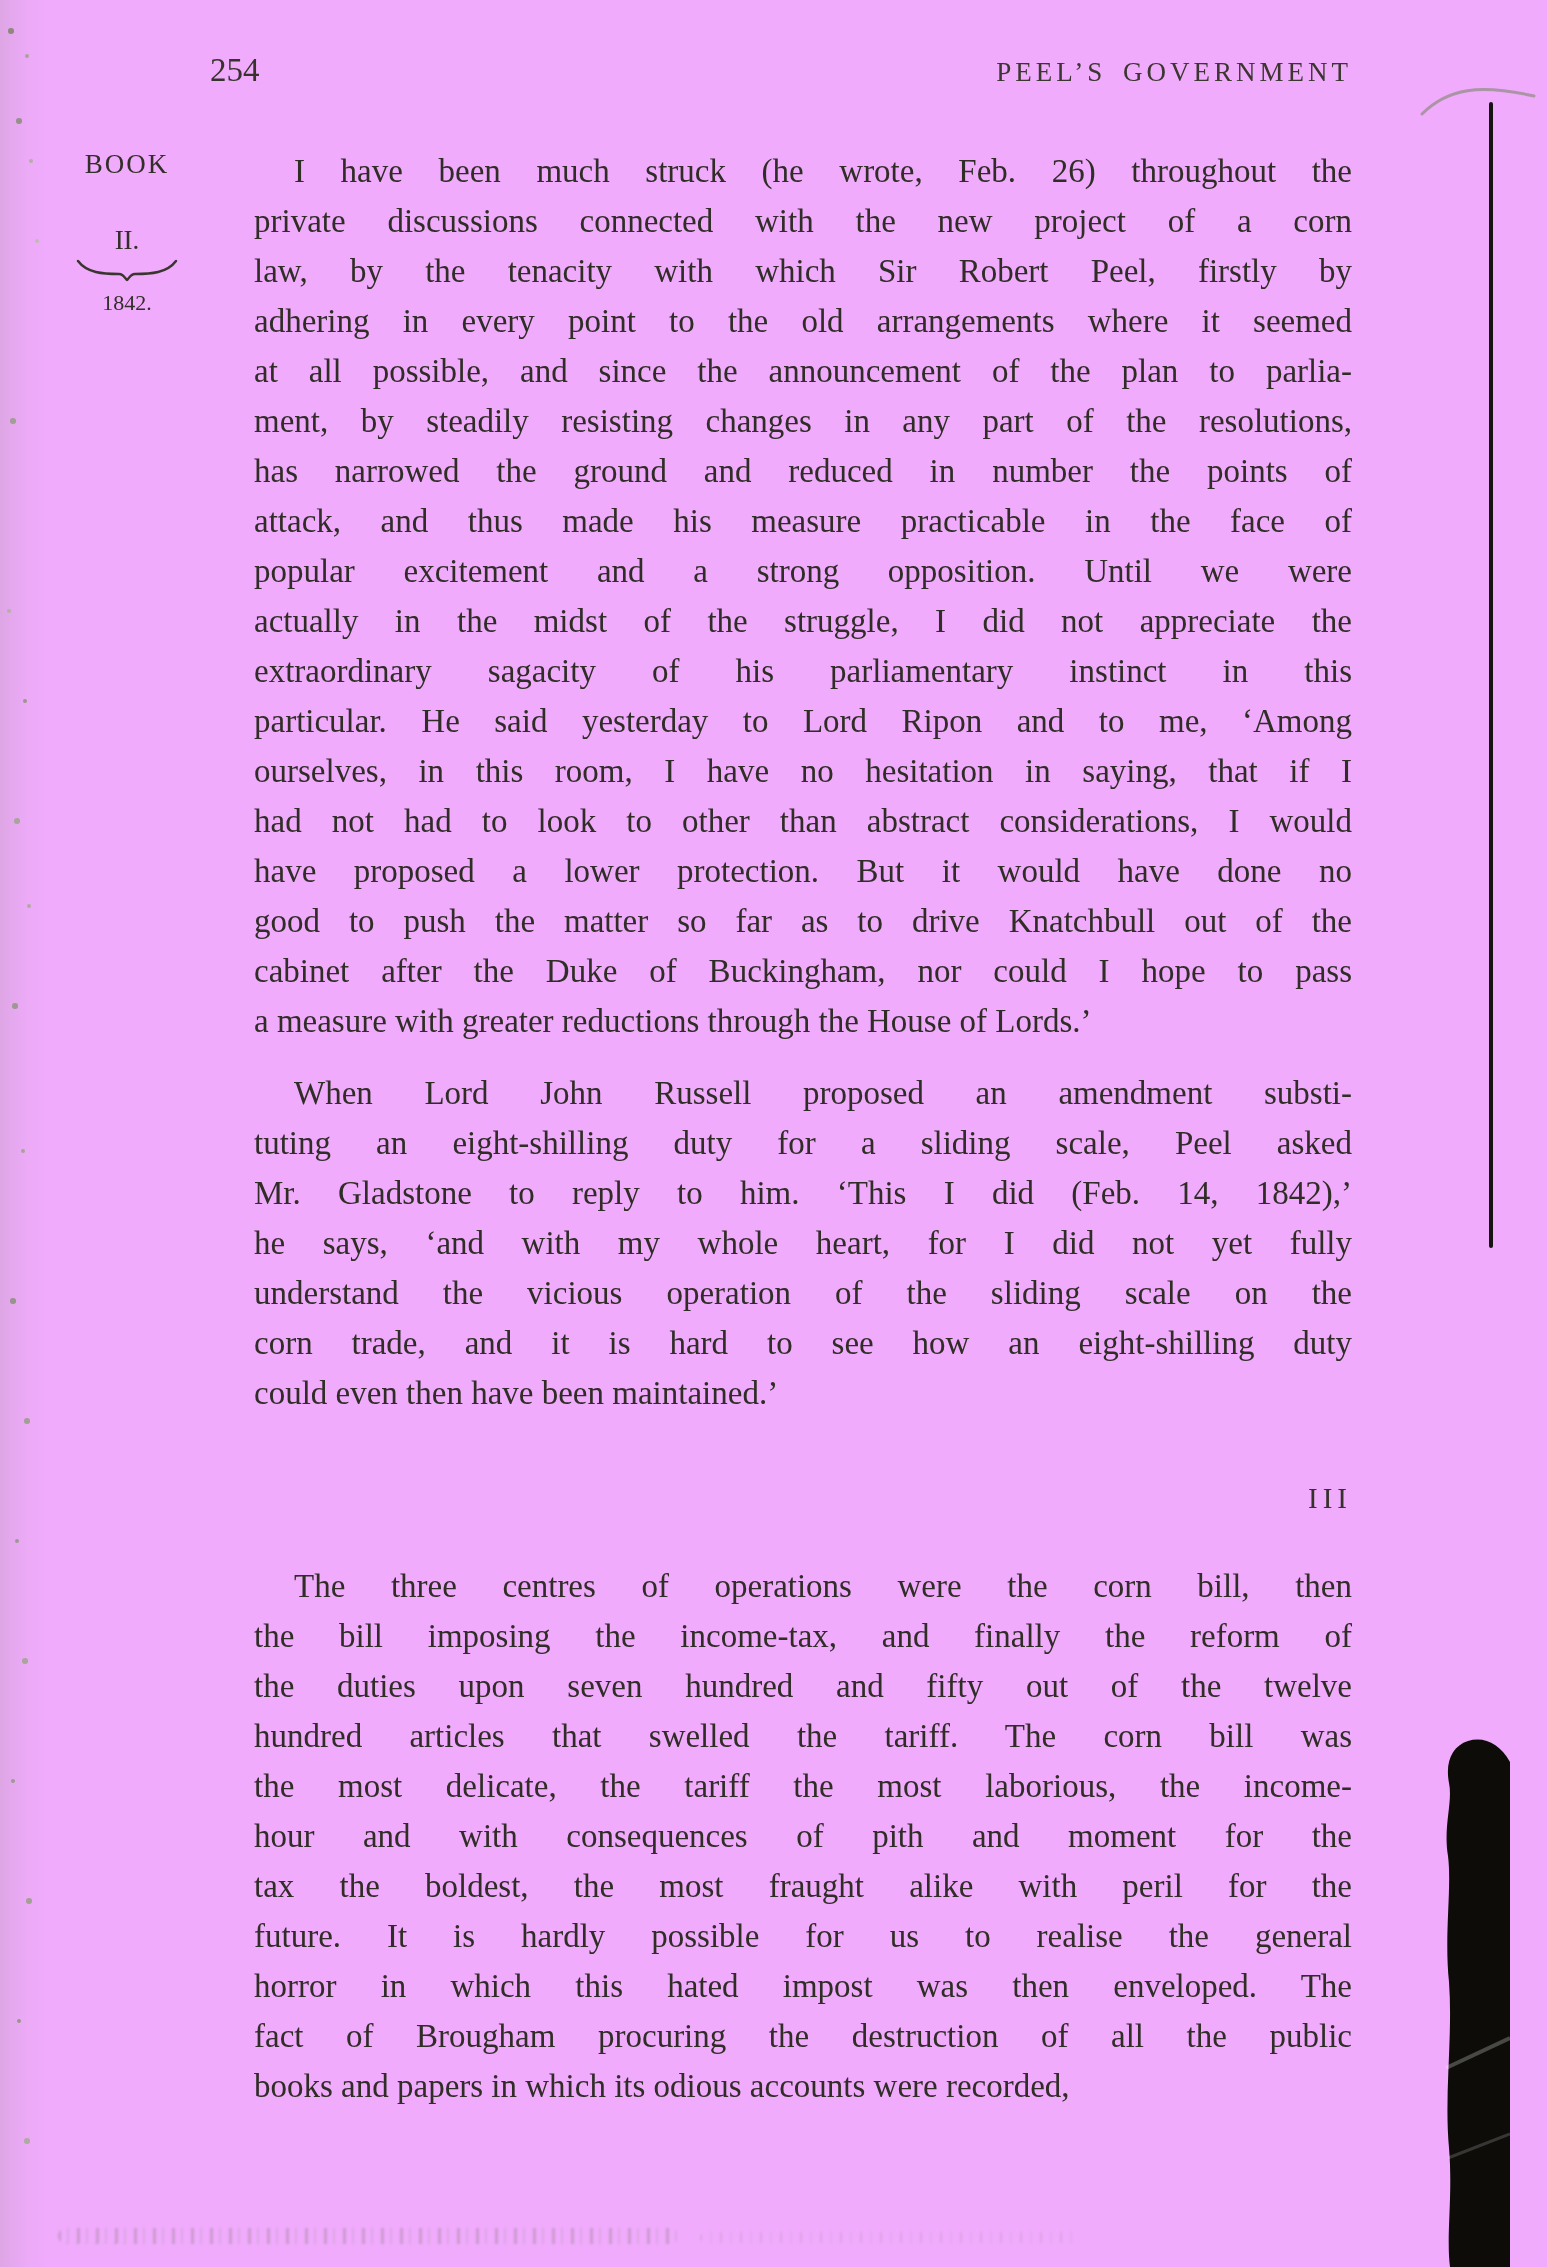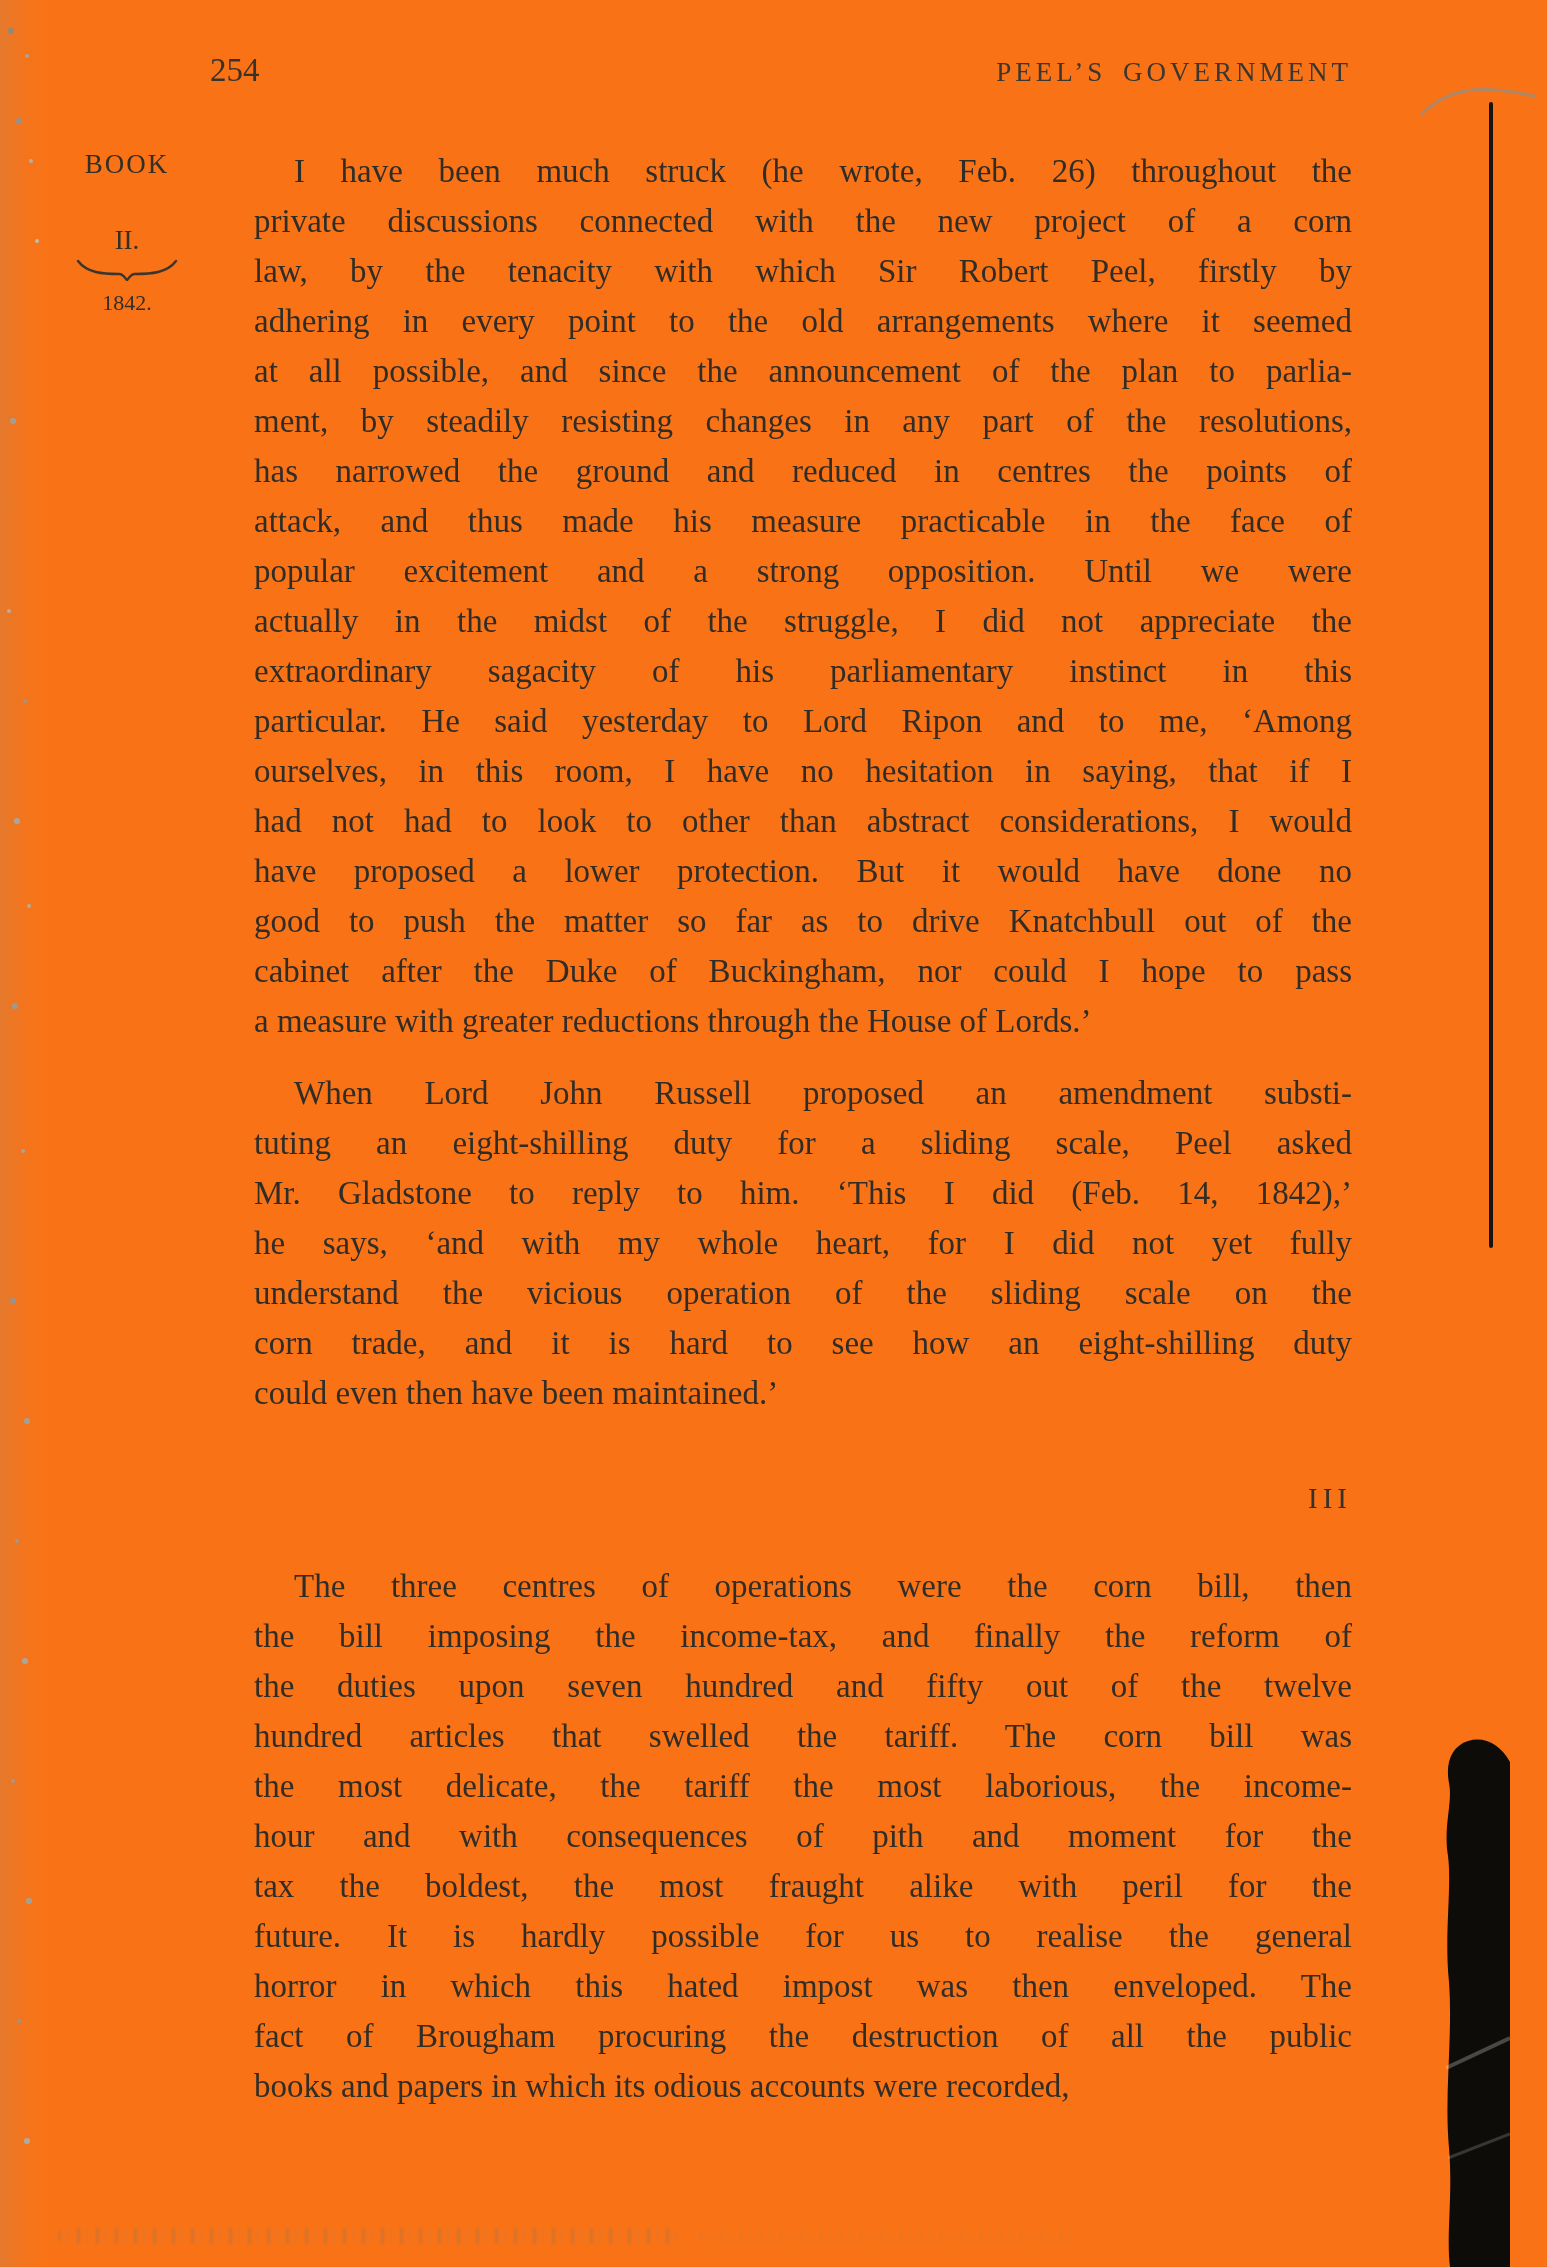--- a/index.html
+++ b/index.html
@@ -1,20 +1,20 @@
 <!DOCTYPE html>
 <html><head>
 <meta charset="utf-8">
 <style>
   html, body { margin: 0; padding: 0; background: #e9e7e2; }
   .page {
     position: relative;
     width: 1547px;
     height: 2267px;
-    background: #f97316;
+    background: #f0abfc;
     overflow: hidden;
     font-family: "Liberation Serif", "DejaVu Serif", serif;
     color: #302d27;
   }
 
   
   .edge-left {
     position: absolute; left: 0; top: 0; width: 46px; height: 100%;
     background: linear-gradient(90deg, rgba(150,145,135,0.20), rgba(150,145,135,0.05) 55%, transparent);
     pointer-events: none;
@@ -105,21 +105,21 @@
   </div>
 
   <div class="body-text">
       <div class="paragraph">
         <div class="line first">I have been much struck (he wrote, Feb. 26) throughout the</div>
         <div class="line">private discussions connected with the new project of a corn</div>
         <div class="line">law, by the tenacity with which Sir Robert Peel, firstly by</div>
         <div class="line">adhering in every point to the old arrangements where it seemed</div>
         <div class="line">at all possible, and since the announcement of the plan to parlia-</div>
         <div class="line">ment, by steadily resisting changes in any part of the resolutions,</div>
-        <div class="line">has narrowed the ground and reduced in centres the points of</div>
+        <div class="line">has narrowed the ground and reduced in number the points of</div>
         <div class="line">attack, and thus made his measure practicable in the face of</div>
         <div class="line">popular excitement and a strong opposition. Until we were</div>
         <div class="line">actually in the midst of the struggle, I did not appreciate the</div>
         <div class="line">extraordinary sagacity of his parliamentary instinct in this</div>
         <div class="line">particular. He said yesterday to Lord Ripon and to me, ‘Among</div>
         <div class="line">ourselves, in this room, I have no hesitation in saying, that if I</div>
         <div class="line">had not had to look to other than abstract considerations, I would</div>
         <div class="line">have proposed a lower protection. But it would have done no</div>
         <div class="line">good to push the matter so far as to drive Knatchbull out of the</div>
         <div class="line">cabinet after the Duke of Buckingham, nor could I hope to pass</div>

